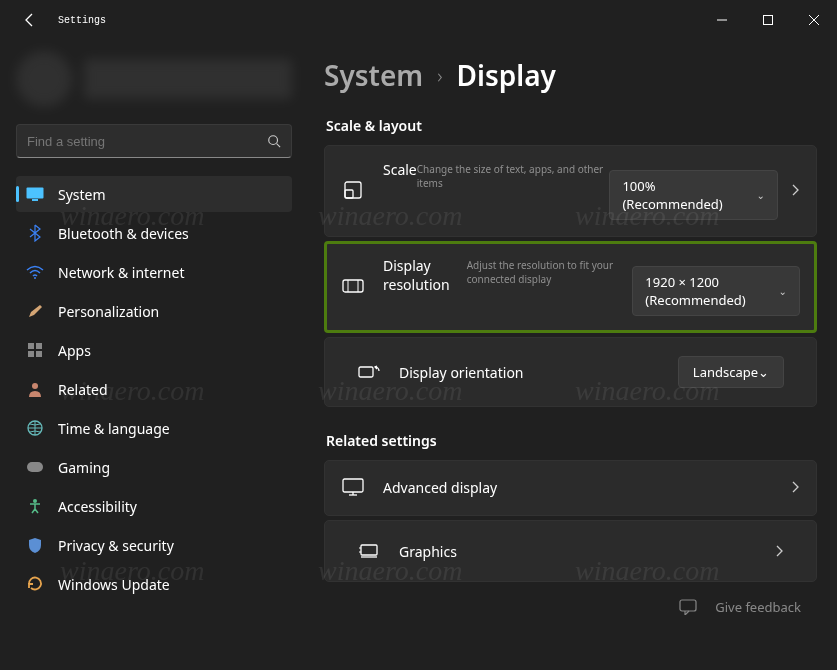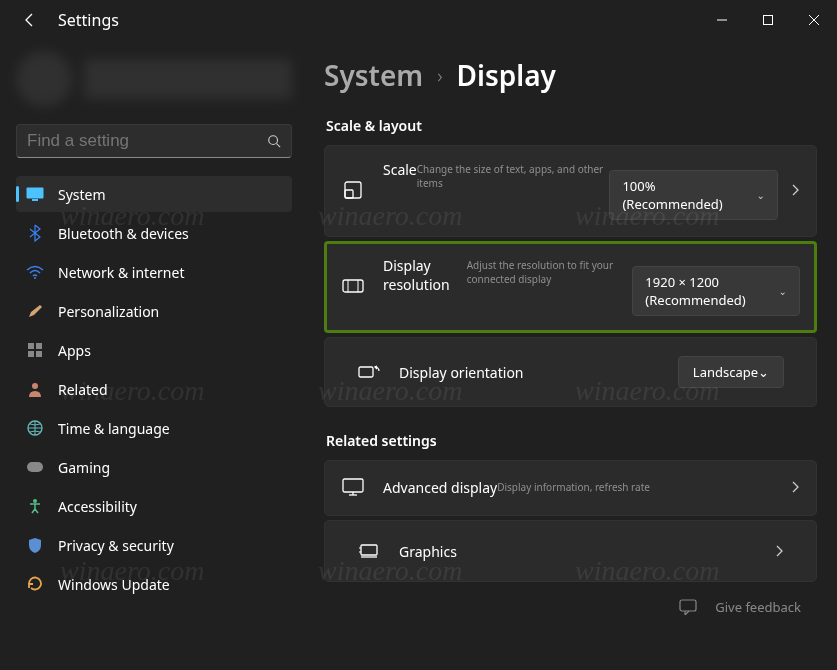--- a/index.html
+++ b/index.html
@@ -16,22 +16,23 @@
     display: flex;
     align-items: center;
     padding-left: 18px;
   }
   .back-btn {
     width: 24px; height: 24px;
     display: flex; align-items: center; justify-content: center;
     color: #fff;
   }
   .title {
-    font-size: 16px;
+    font-size: 10px;
     margin-left: 16px;
+    font-family: Liberation Mono, monospace;
   }
   .window-controls {
     margin-left: auto;
     display: flex;
   }
   .win-btn {
     width: 46px; height: 40px;
     display: flex; align-items: center; justify-content: center;
     color: #fff;
   }
@@ -69,21 +70,21 @@
     border-radius: 4px;
     padding: 0 10px;
     margin-bottom: 18px;
   }
   .search input {
     flex: 1;
     background: transparent;
     border: none;
     outline: none;
     color: #ffffff;
-    font-size: 17px;
+    font-size: 13px;
   }
   .nav { display: flex; flex-direction: column; gap: 3px; }
   .nav-item {
     display: flex;
     align-items: center;
     height: 36px;
     padding: 0 10px;
     border-radius: 4px;
     font-size: 14px;
     position: relative;
@@ -409,21 +410,20 @@
     <div class="card">
       <div class="card-icon">
         <svg width="22" height="18" viewBox="0 0 22 18">
             <rect x="1" y="1" width="20" height="13" rx="1.5" stroke="#fff" stroke-width="1.3" fill="none"></rect>
             <line x1="7" y1="17" x2="15" y2="17" stroke="#fff" stroke-width="1.3"></line>
             <line x1="11" y1="14" x2="11" y2="17" stroke="#fff" stroke-width="1.3"></line>
           </svg>
       </div>
       <div class="card-body">
         <div class="card-title">Advanced display</div>
-        <div class="card-desc">Display information, refresh rate</div>
       </div>
       <div class="card-chevron">
         <svg width="10" height="14" viewBox="0 0 10 14">
             <path d="M3 2 L8 7 L3 12" stroke="#ccc" stroke-width="1.3" fill="none"></path>
           </svg>
       </div>
     </div>
 
     <div class="card row-only">
       <div class="card-icon">

